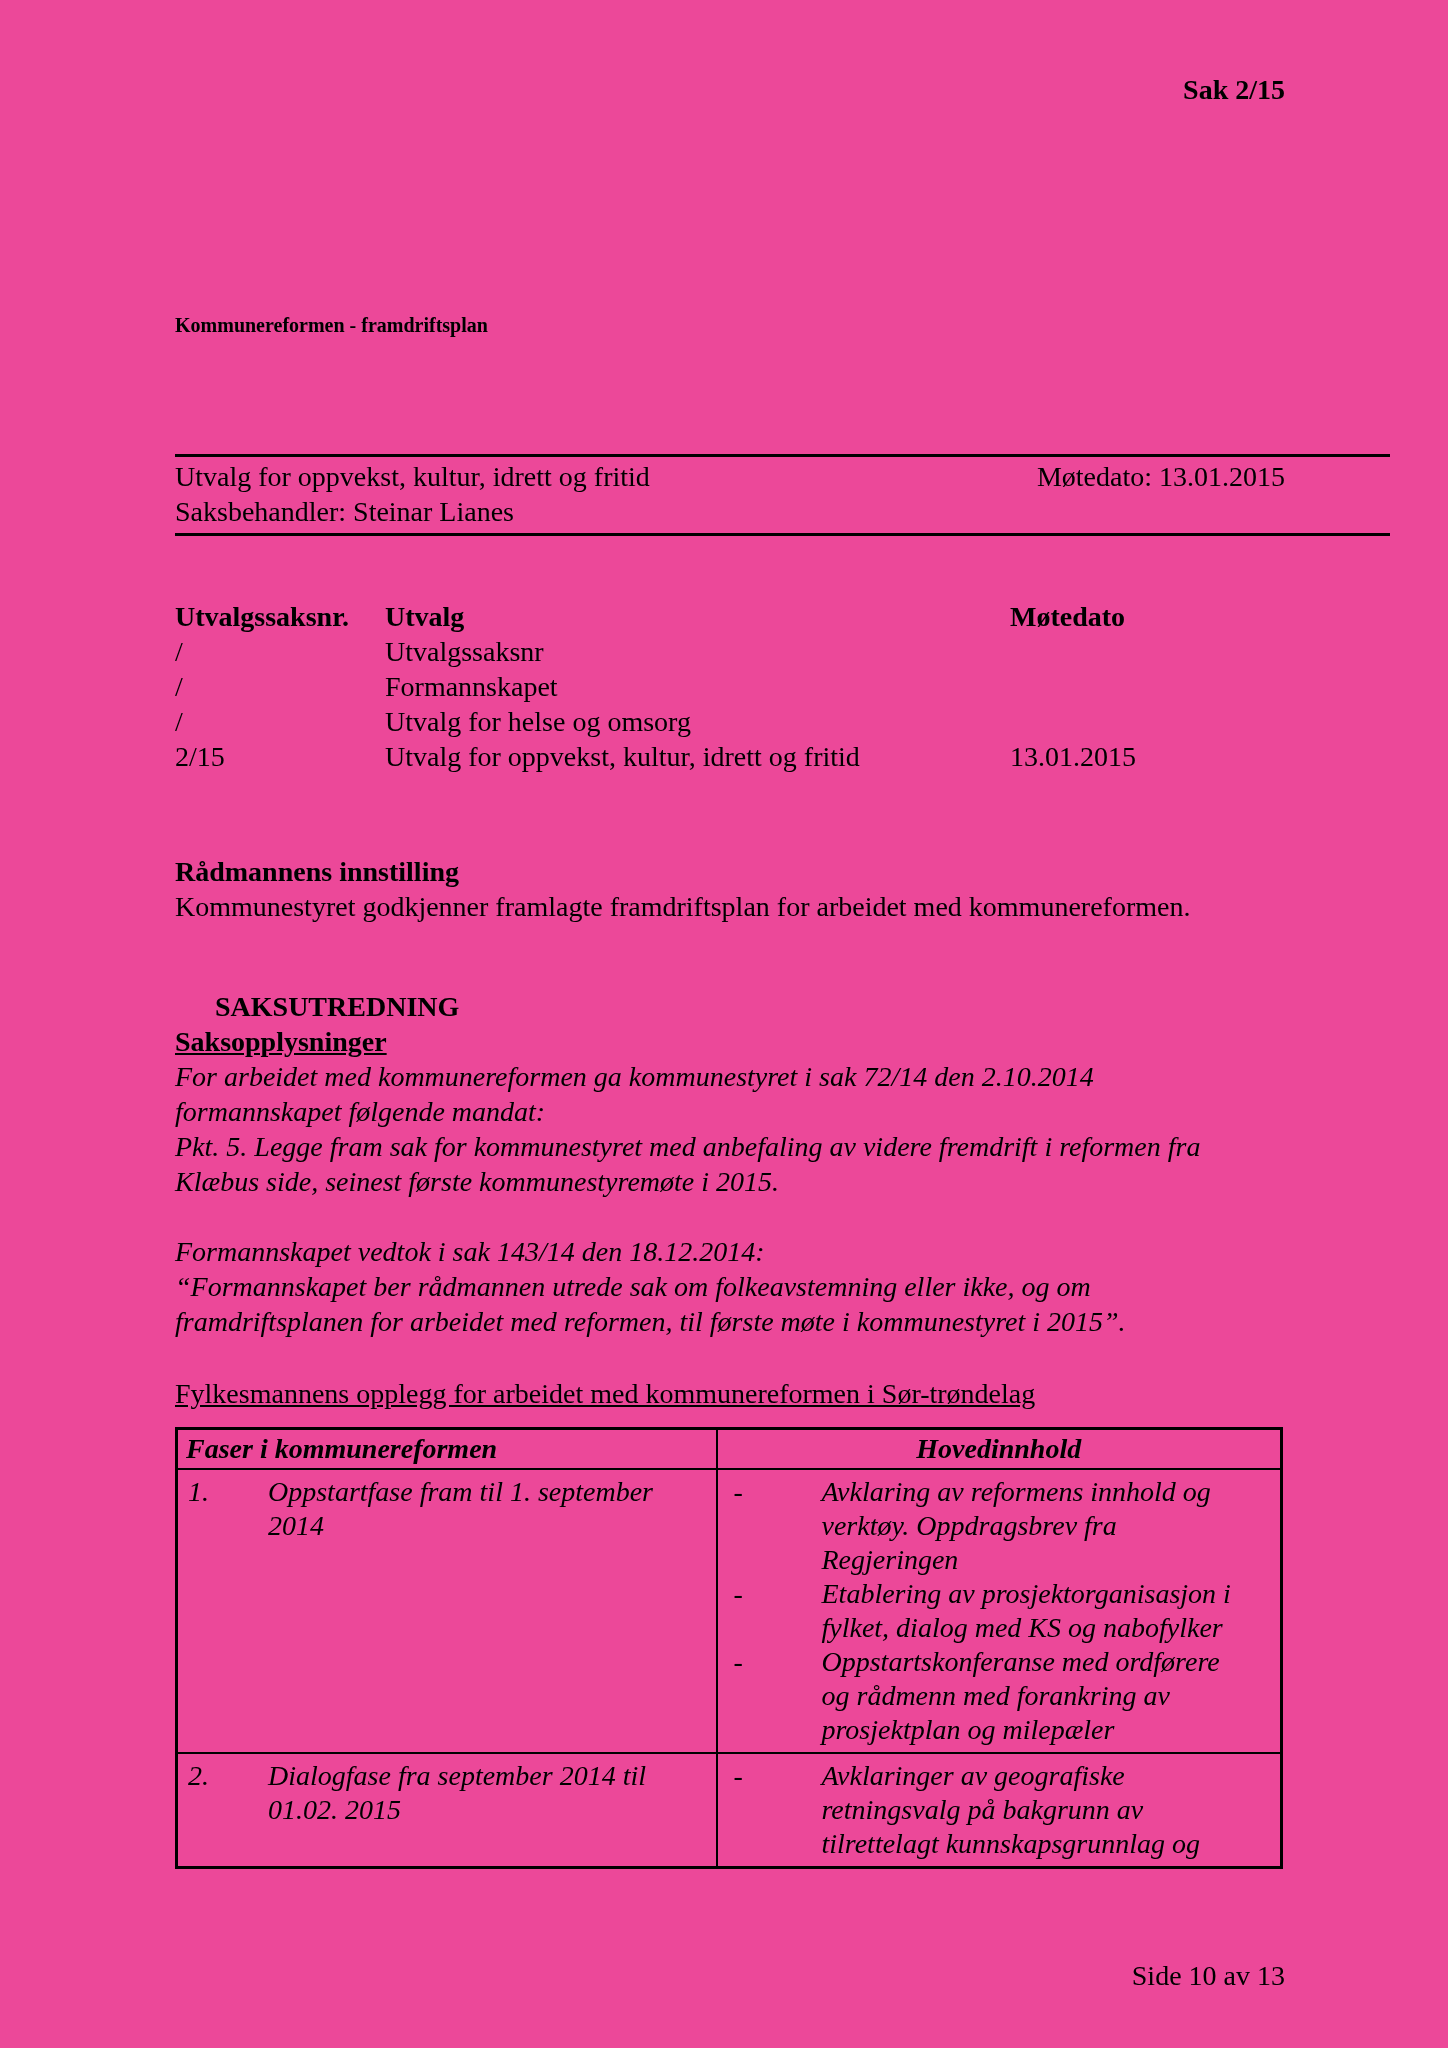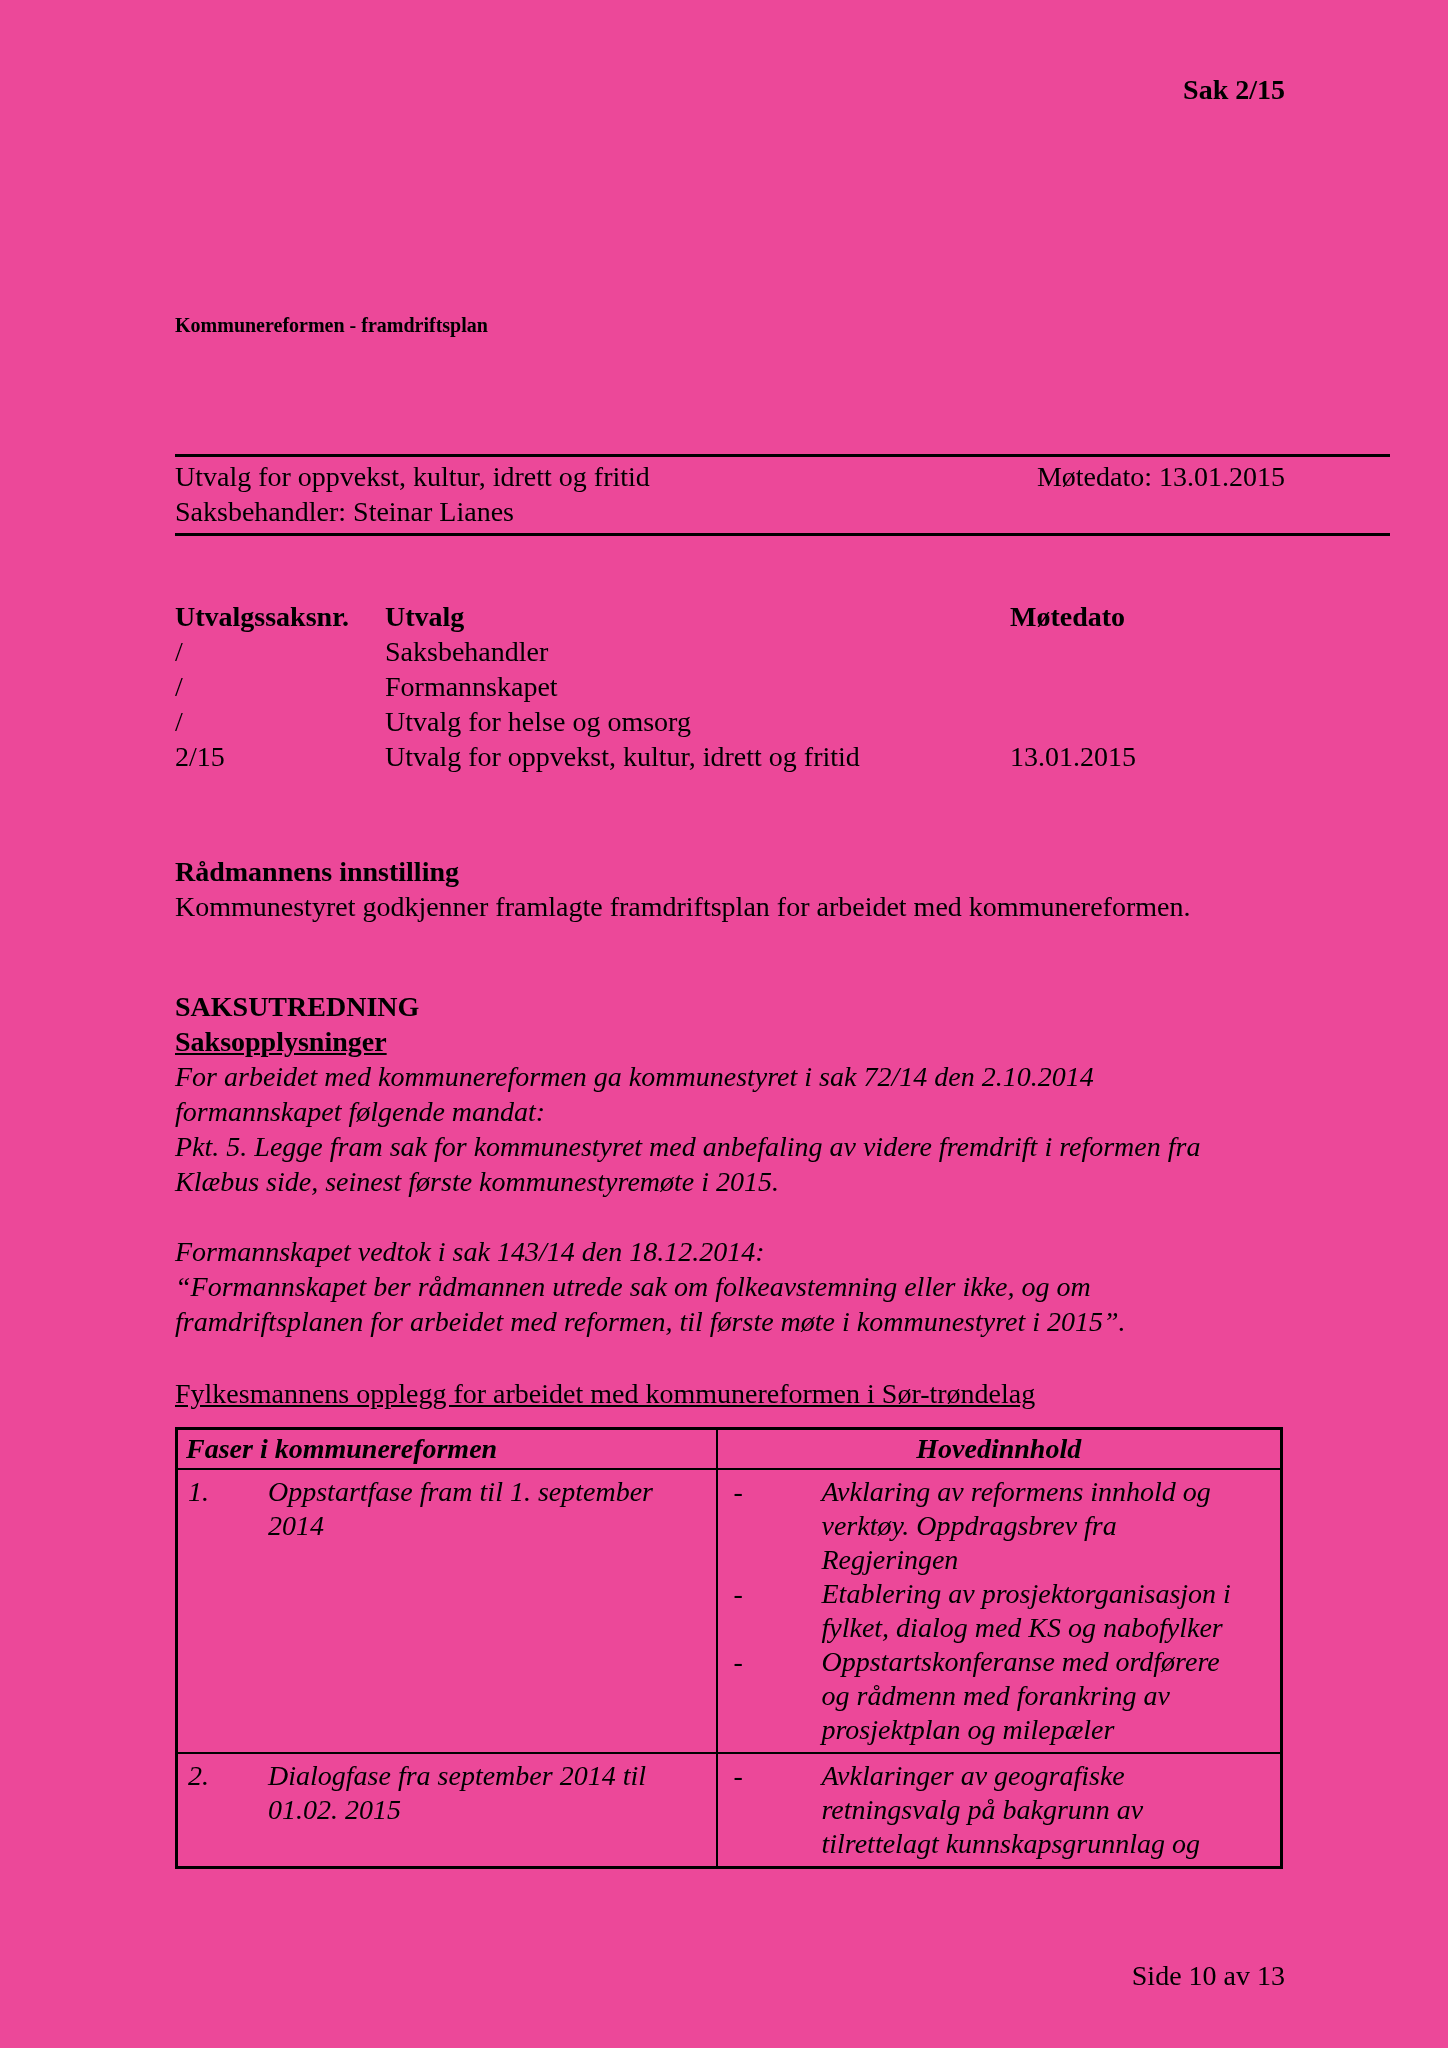--- a/index.html
+++ b/index.html
@@ -25,21 +25,21 @@
 
   .case-table { margin-top: 63px; }
   .ct-row { display: flex; line-height: 35px; }
   .ct-c1 { width: 210px; flex: none; }
   .ct-c2 { width: 625px; flex: none; }
   .ct-c3 { flex: 1; }
   .bold { font-weight: bold; }
 
   .rec-heading { margin-top: 80px; font-weight: bold; line-height: 35px; }
   .rec-body { line-height: 35px; }
-  .sak-heading { margin-top: 65px; font-weight: bold; line-height: 35px; }
+  .sak-heading { margin-top: 65px; font-weight: bold; line-height: 35px; margin-left: 40px; }
   .sub-heading { font-weight: bold; line-height: 35px; text-decoration: underline; }
 
   .para { margin: 0; font-style: italic; line-height: 35px; }
   .para1 { max-width: 980px; }
   .para3 { margin-top: 35px; }
   .para4 { max-width: 1040px; }
 
   .tbl-caption { margin-top: 37px; line-height: 35px; text-decoration: underline; }
 
   .phases-table {
@@ -83,21 +83,21 @@
   </div>
 
   <div class="case-table">
     <div class="ct-row">
       <span class="ct-c1 bold">Utvalgssaksnr.</span>
       <span class="ct-c2 bold">Utvalg</span>
       <span class="ct-c3 bold">Møtedato</span>
     </div>
     <div class="ct-row">
       <span class="ct-c1">/</span>
-      <span class="ct-c2">Saksbehandler</span>
+      <span class="ct-c2">Utvalgssaksnr</span>
       <span class="ct-c3"></span>
     </div>
     <div class="ct-row">
       <span class="ct-c1">/</span>
       <span class="ct-c2">Formannskapet</span>
       <span class="ct-c3"></span>
     </div>
     <div class="ct-row">
       <span class="ct-c1">/</span>
       <span class="ct-c2">Utvalg for helse og omsorg</span>

